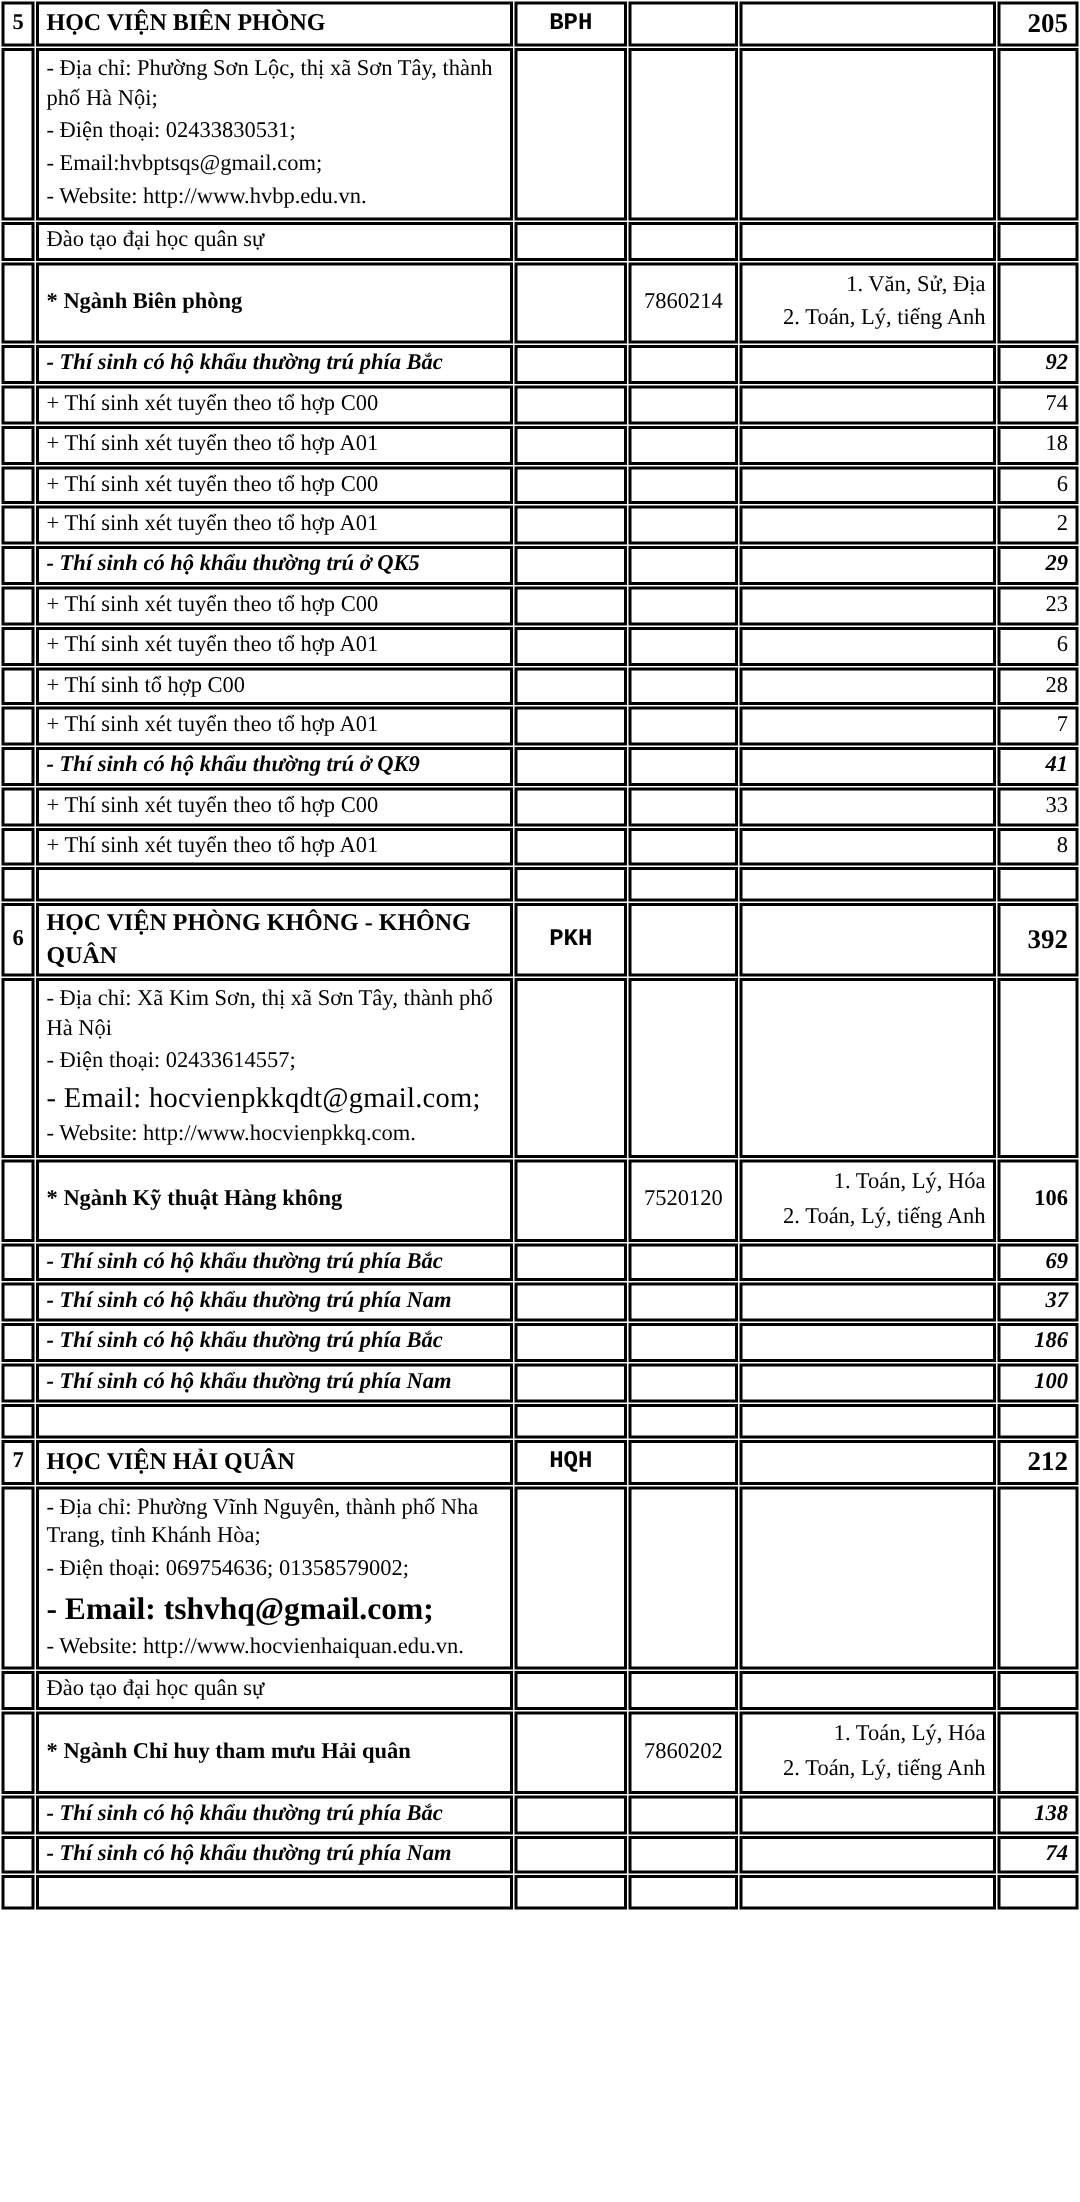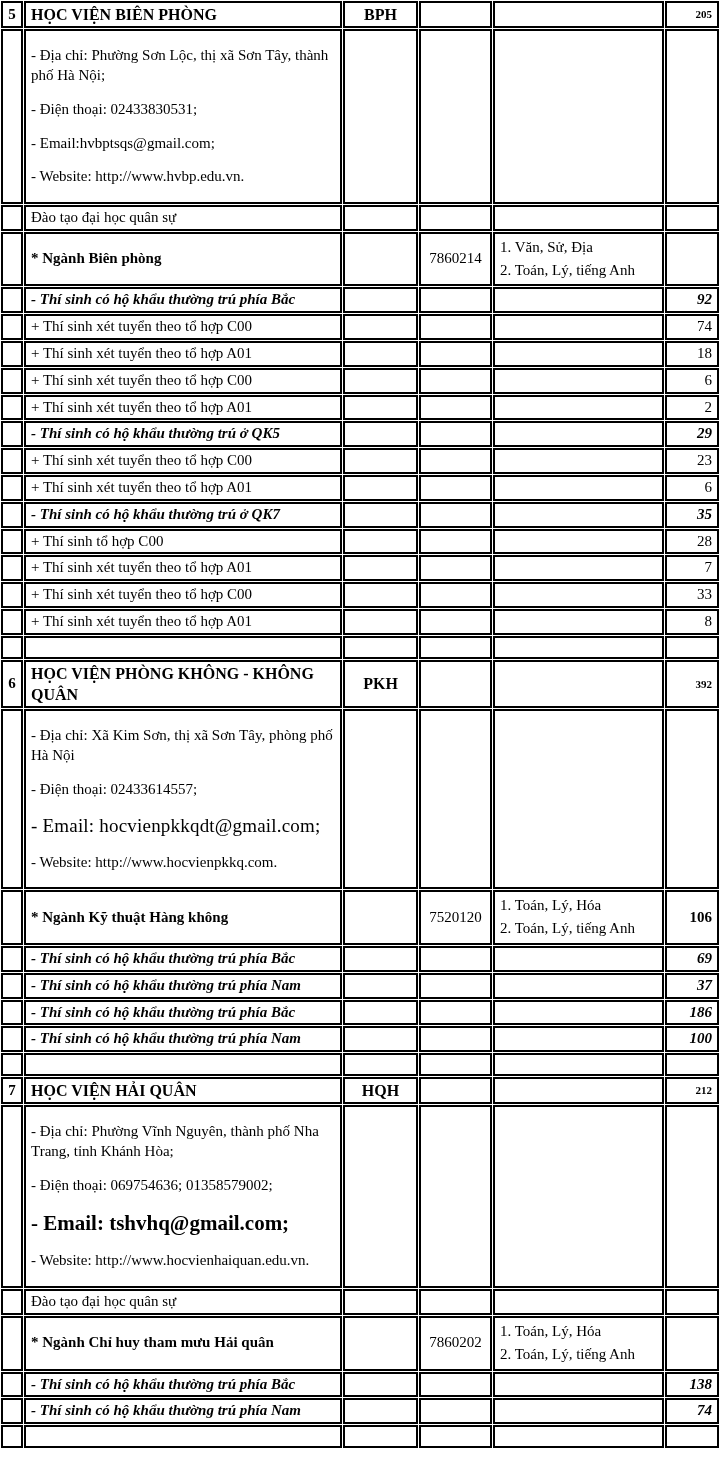--- a/index.html
+++ b/index.html
@@ -24,31 +24,31 @@
     vertical-align: middle;
     font-size: 15px;
     line-height: 1.32;
     overflow: hidden;
     word-wrap: break-word;
   }
   
   td.c-stt   { text-align: center; padding: 1px 1px; }
   td.c-code  { text-align: center; }
   td.c-mcode { text-align: center; }
-  td.c-subj  { text-align: left; padding-left: 5px; }
+  td.c-subj  { text-align: right; padding-left: 5px; }
   td.c-quota { text-align: right; padding-right: 9px; }
 
   
   tr.r-header td { height: 27px; font-weight: bold; }
   tr.r-header td.c-name  { font-size: 16px; }
-  tr.r-header td.c-code  { font-size: 16px; }
-  tr.r-header td.c-quota { font-size: 11px; }
+  tr.r-header td.c-code  { font-size: 16px; font-family: Liberation Mono, monospace; }
+  tr.r-header td.c-quota { font-size: 18px; }
 
   tr.r-address td { height: 102px; vertical-align: middle; }
-  .addr-line { margin: 14px 0; }
+  .addr-line { margin: 2px 0; }
   .addr-line.large { font-size: 19px; letter-spacing: 0.2px; }
   .addr-line.large-bold { font-size: 21px; font-weight: bold; }
 
   tr.r-label td { height: 24px; font-weight: normal; }
 
   tr.r-major td { height: 44px; }
   tr.r-major td.c-name { font-weight: bold; }
   tr.r-major td.c-quota { font-weight: bold; }
   .subj-line { margin: 3px 0; }
 
@@ -168,43 +168,43 @@
         <td class="c-quota">23</td>
       </tr>
       <tr class="r-combo">
         <td class="c-stt"></td>
         <td class="c-name">+ Thí sinh xét tuyển theo tổ hợp A01</td>
         <td class="c-code"></td>
         <td class="c-mcode"></td>
         <td class="c-subj"></td>
         <td class="c-quota">6</td>
       </tr>
-      <tr class="r-region">
-        <td class="c-stt"></td>
-        <td class="c-name">- Thí sinh có hộ khẩu thường trú ở QK7</td>
-        <td class="c-code"></td>
-        <td class="c-mcode"></td>
-        <td class="c-subj"></td>
-        <td class="c-quota">35</td>
-      </tr>
       <tr class="r-combo">
         <td class="c-stt"></td>
         <td class="c-name">+ Thí sinh  tổ hợp C00</td>
         <td class="c-code"></td>
         <td class="c-mcode"></td>
         <td class="c-subj"></td>
         <td class="c-quota">28</td>
       </tr>
       <tr class="r-combo">
         <td class="c-stt"></td>
         <td class="c-name">+ Thí sinh xét tuyển theo tổ hợp A01</td>
         <td class="c-code"></td>
         <td class="c-mcode"></td>
         <td class="c-subj"></td>
         <td class="c-quota">7</td>
+      </tr>
+      <tr class="r-region">
+        <td class="c-stt"></td>
+        <td class="c-name">- Thí sinh có hộ khẩu thường trú ở QK9</td>
+        <td class="c-code"></td>
+        <td class="c-mcode"></td>
+        <td class="c-subj"></td>
+        <td class="c-quota">41</td>
       </tr>
       <tr class="r-combo">
         <td class="c-stt"></td>
         <td class="c-name">+ Thí sinh xét tuyển theo tổ hợp C00</td>
         <td class="c-code"></td>
         <td class="c-mcode"></td>
         <td class="c-subj"></td>
         <td class="c-quota">33</td>
       </tr>
       <tr class="r-combo">
@@ -227,21 +227,21 @@
         <td class="c-stt">6</td>
         <td class="c-name">HỌC VIỆN PHÒNG KHÔNG - KHÔNG QUÂN</td>
         <td class="c-code">PKH</td>
         <td class="c-mcode"></td>
         <td class="c-subj"></td>
         <td class="c-quota">392</td>
       </tr>
       <tr class="r-address">
         <td class="c-stt"></td>
         <td class="c-name">
-          <div class="addr-line normal">- Địa chỉ: Xã Kim Sơn, thị xã Sơn Tây, phòng phố Hà Nội</div>
+          <div class="addr-line normal">- Địa chỉ: Xã Kim Sơn, thị xã Sơn Tây, thành phố Hà Nội</div>
           <div class="addr-line normal">- Điện thoại: 02433614557;</div>
           <div class="addr-line large">- Email: hocvienpkkqdt@gmail.com;</div>
           <div class="addr-line normal">- Website: http://www.hocvienpkkq.com.</div>
         </td>
         <td class="c-code"></td>
         <td class="c-mcode"></td>
         <td class="c-subj"></td>
         <td class="c-quota"></td>
       </tr>
       <tr class="r-major">

